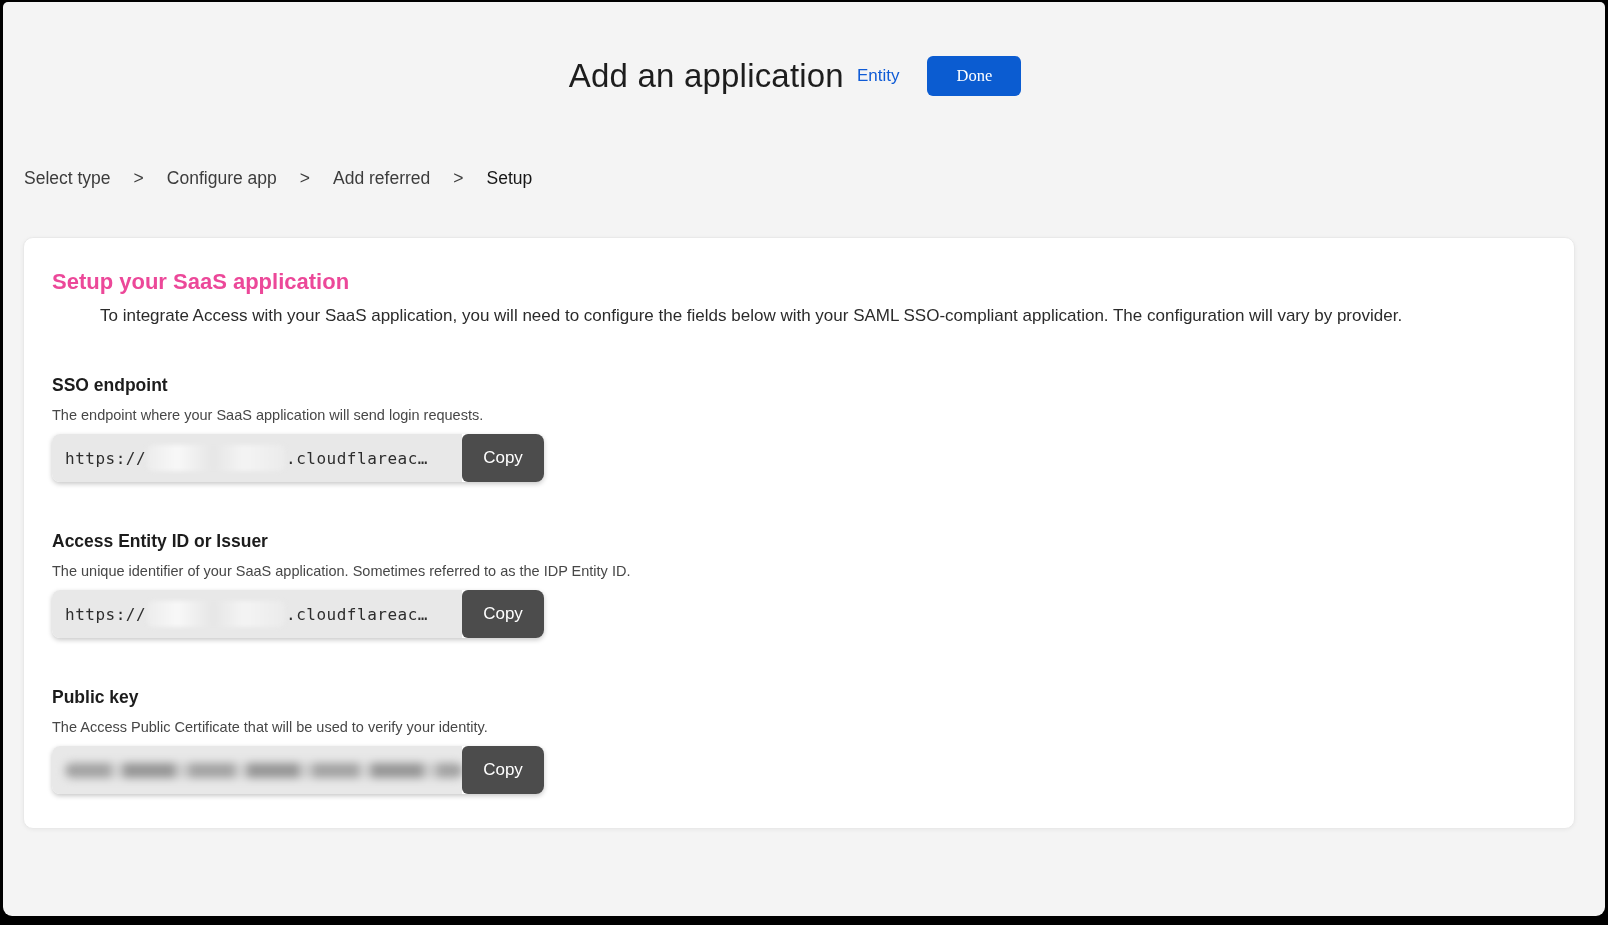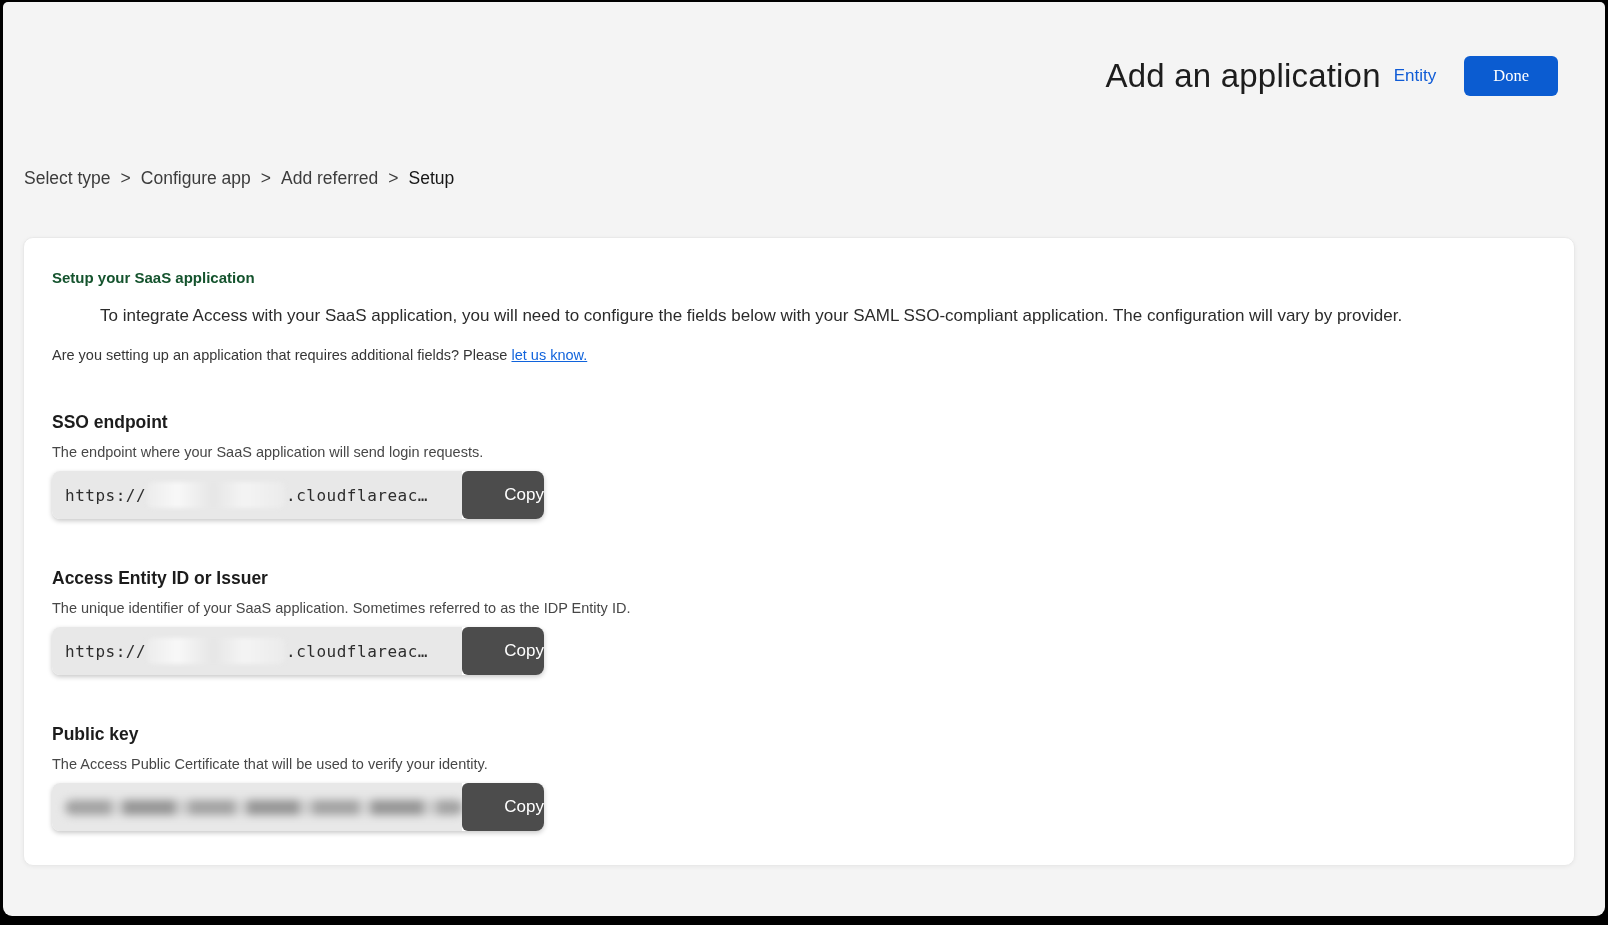--- a/index.html
+++ b/index.html
@@ -12,21 +12,21 @@
   .screen {
     position: absolute;
     left: 3px; top: 2px; right: 3px; bottom: 9px;
     background: #f4f4f4;
     border-radius: 5px 5px 9px 9px;
     overflow: hidden;
   }
   
   .topbar {
     display: flex;
-    justify-content: flex-end;
+    justify-content: center;
     align-items: center;
     padding: 54px 47px 0 29px;
     gap: 13px;
   }
   .page-title {
     font-size: 33px;
     font-weight: 400;
     color: #1d1d1d;
     letter-spacing: 0.2px;
   }
@@ -47,41 +47,41 @@
     padding: 10px 29px;
     border-radius: 6px;
     cursor: pointer;
   }
   
   .breadcrumb {
     margin-top: 72px;
     padding: 0 21px;
     display: flex;
     align-items: center;
-    gap: 10px;
+    gap: 23px;
     font-size: 17.5px;
     color: #3c3c3c;
   }
   .crumb { cursor: pointer; }
   .crumb.active { font-weight: 400; color: #161616; }
   .crumb-sep { color: #3c3c3c; }
   
   .card {
     margin: 48px 30px 0 20px;
     background: #ffffff;
     border: 1px solid #e9e9e9;
     border-radius: 10px;
     box-shadow: 0 1px 4px rgba(0,0,0,0.05);
     padding: 31px 28px 34px 28px;
   }
   .card-heading {
-    font-size: 15px;
+    font-size: 22px;
     font-weight: 700;
-    color: #14532d;
-    margin-bottom: 20px;
+    color: #ec4899;
+    margin-bottom: 11px;
   }
   .card-intro {
     font-size: 17px;
     color: #2b2b2b;
     margin-bottom: 21px;
     margin-left: 48px;
   }
   .card-note {
     font-size: 14.5px;
     color: #363636;
@@ -129,21 +129,20 @@
   .copy-btn {
     width: 82px;
     flex: 0 0 82px;
     background: #4c4c4c;
     color: #ffffff;
     border: none;
     font-family: "Liberation Sans", sans-serif;
     font-size: 17px;
     border-radius: 6px 8px 8px 6px;
     cursor: pointer;
-    text-align: right;
   }
   
   .redact-url {
     display: inline-block;
     width: 138px;
     height: 26px;
     margin: 0 1px;
     border-radius: 6px;
     background: linear-gradient(90deg, #ececec 0%, #f8f8f8 22%, #e6e6e6 48%, #f4f4f4 70%, #ebebeb 100%);
     filter: blur(2px);
@@ -182,21 +181,20 @@
     <span class="crumb">Configure app</span>
     <span class="crumb-sep">&gt;</span>
     <span class="crumb">Add referred</span>
     <span class="crumb-sep">&gt;</span>
     <span class="crumb active">Setup</span>
   </nav>
 
   <section class="card">
     <h2 class="card-heading">Setup your SaaS application</h2>
     <p class="card-intro">To integrate Access with your SaaS application, you will need to configure the fields below with your SAML SSO-compliant application. The configuration will vary by provider.</p>
-    <p class="card-note"><span>Are you setting up an application that requires additional fields? Please </span><a class="note-link">let us know.</a></p>
 
     <div class="section">
       <div class="section-label">SSO endpoint</div>
       <div class="section-desc">The endpoint where your SaaS application will send login requests.</div>
       <div class="field-row">
         <div class="field-value">
           <span>https://</span>
           <span class="redact-url"></span>
           <span>.cloudflareac…</span>
         </div>

